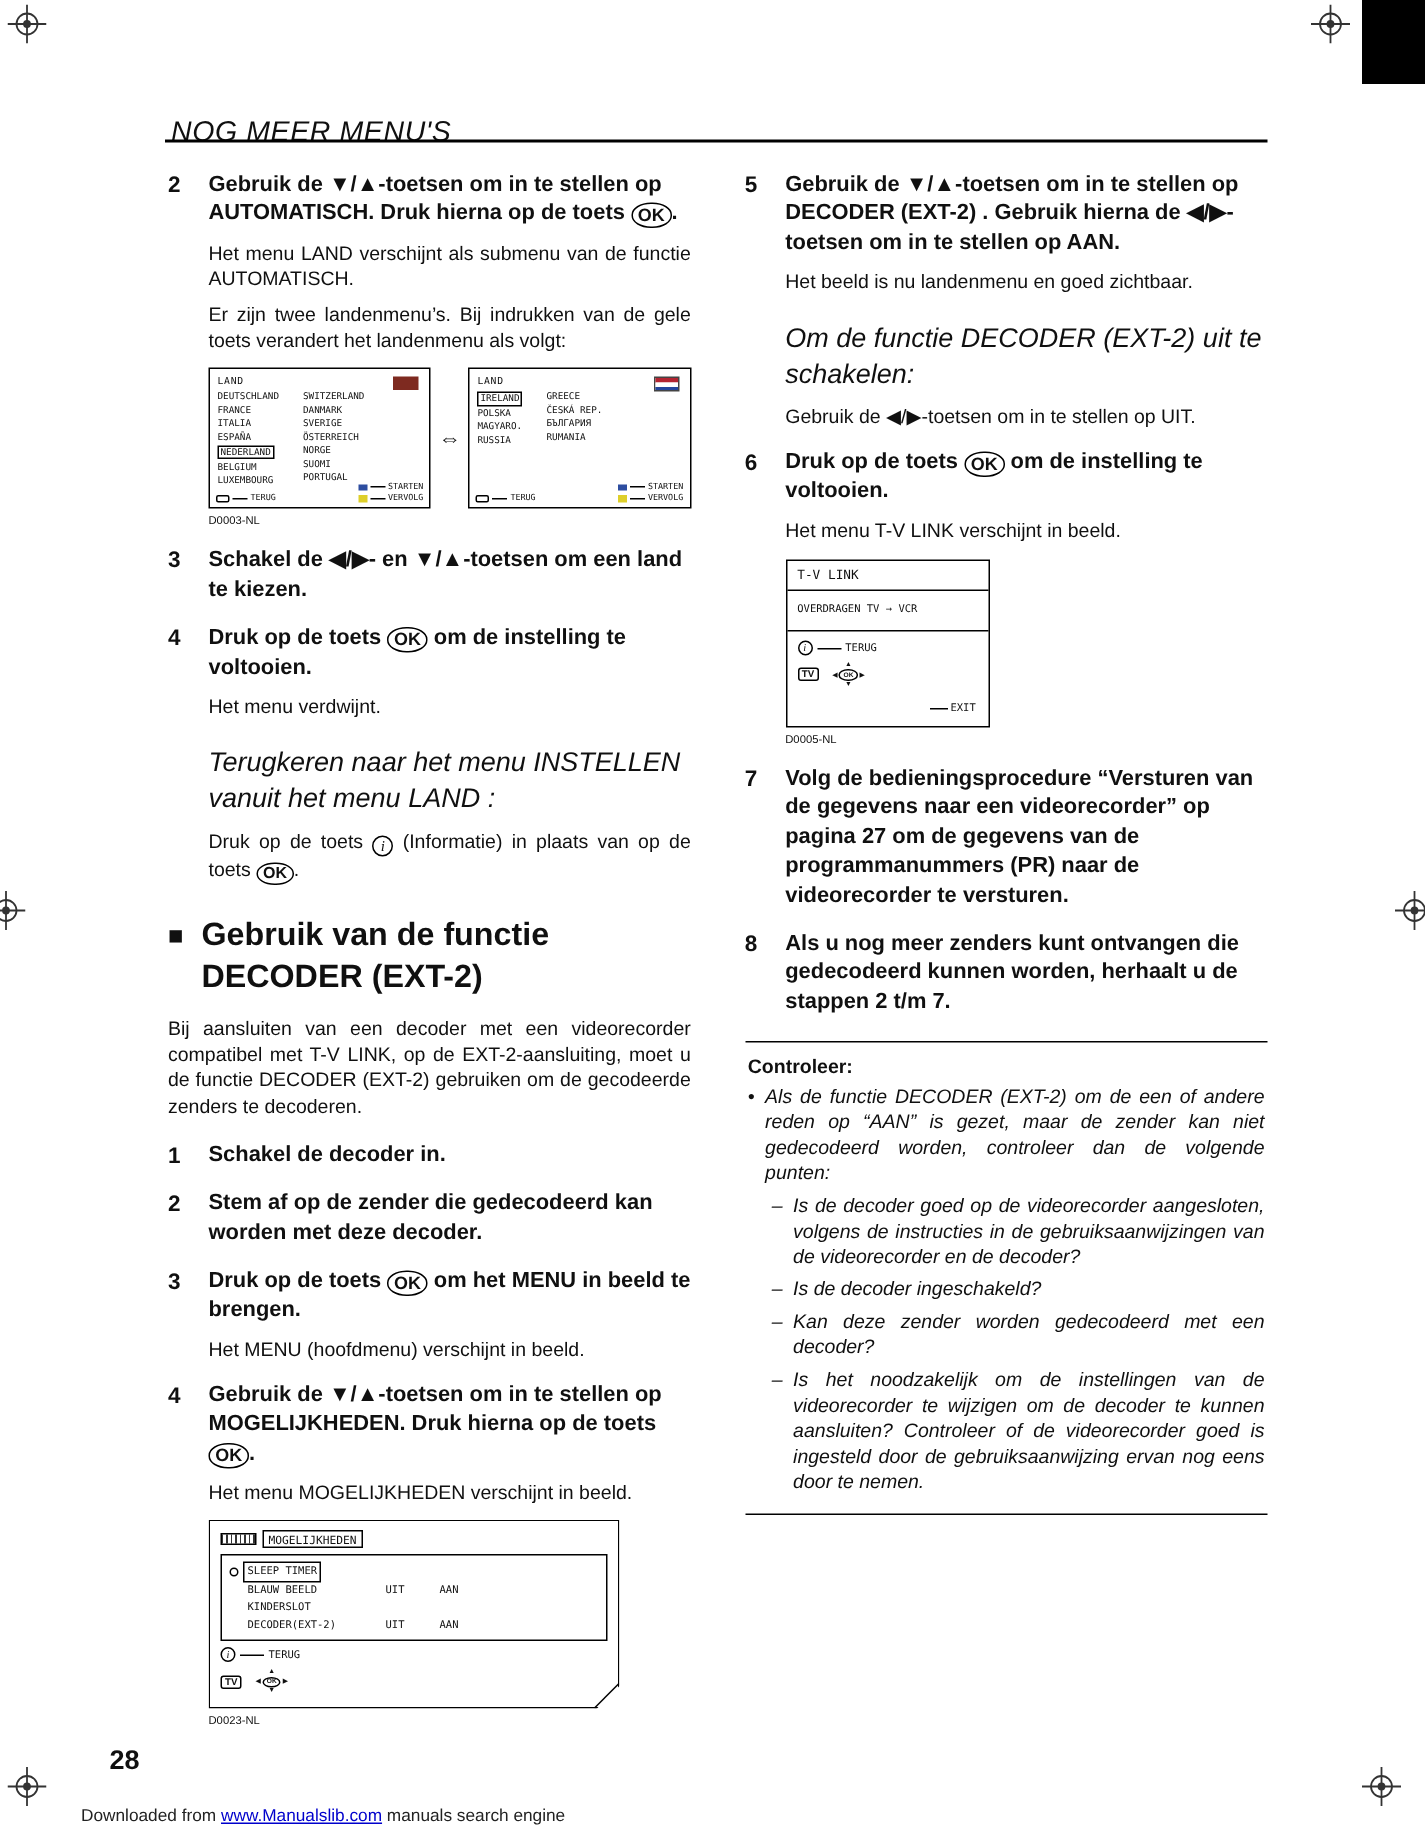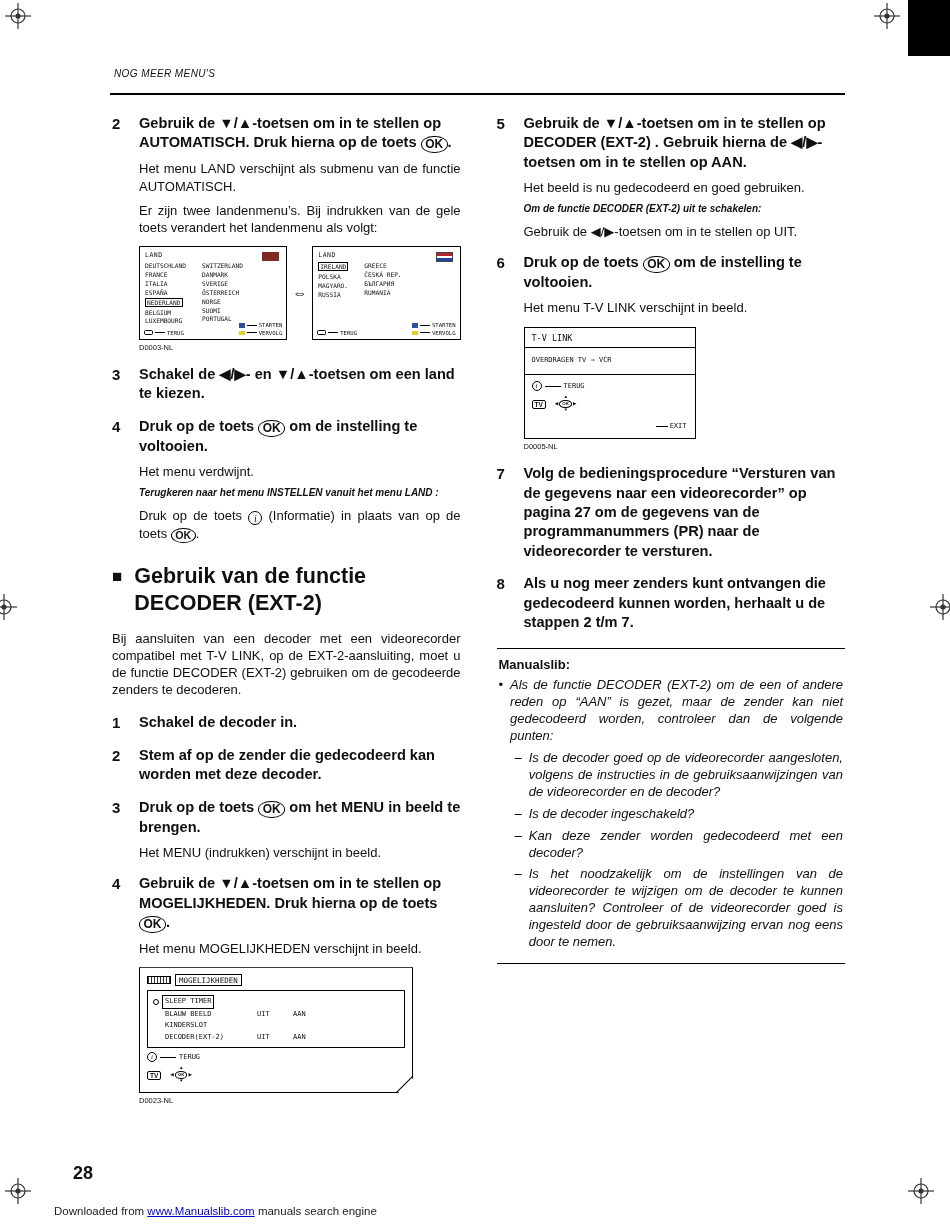--- a/index.html
+++ b/index.html
@@ -9,32 +9,32 @@
   
   .mark{position:absolute;width:26px;height:26px;}
   .m-tl{top:3px;left:5px;}
   .m-tr{top:3px;right:50px;}
   .m-ml{top:594px;left:-9px;}
   .m-mr{top:594px;right:-6px;}
   .m-bl{top:1178px;left:5px;}
   .m-br{top:1178px;right:16px;}
   .blackbar{position:absolute;top:0;right:0;width:42px;height:56px;background:#000;}
 
-  .header{position:absolute;top:68px;left:114px;font-style:italic;font-size:10px;letter-spacing:.4px;}
+  .header{position:absolute;top:78px;left:114px;font-style:italic;font-size:19px;letter-spacing:.4px;}
   .header-rule{position:absolute;top:93px;left:110px;width:735px;border-top:2.2px solid #000;}
 
   .content{position:absolute;top:114px;left:112px;width:733px;display:flex;gap:36px;}
   .col{flex:1;min-width:0;}
 
   .step{display:flex;margin-bottom:13px;}
   .step-num{flex:none;width:27px;font-weight:bold;font-size:15px;padding-top:1px;}
   .step-body{flex:1;min-width:0;}
   .step-title{font-weight:bold;font-size:14.6px;line-height:1.33;}
   .para{font-size:13px;line-height:1.32;margin-top:7px;text-align:justify;}
-  .subhead{font-weight:bold;font-style:italic;font-size:10px;line-height:1.32;margin-top:6px;}
+  .subhead{font-weight:normal;font-style:italic;font-size:18px;line-height:1.32;margin-top:18px;}
 
   .ok{display:inline-block;border:1.7px solid #000;border-radius:48%;padding:0 3.5px;font-weight:bold;font-size:.82em;line-height:1.25;vertical-align:-1px;}
   .info{display:inline-block;border:1.2px solid #000;border-radius:50%;width:14px;height:14px;text-align:center;font-size:10px;line-height:13px;font-style:italic;font-family:"Liberation Serif",serif;vertical-align:-2px;}
   .info.sm{width:10px;height:10px;font-size:7px;line-height:8px;vertical-align:0;}
 
   .section-head{display:flex;gap:12px;margin:20px 0 12px;}
   .section-marker{font-size:17px;padding-top:4px;}
   .section-lines{font-weight:bold;font-size:21.5px;line-height:1.28;}
   .intro{font-size:13px;line-height:1.32;text-align:justify;margin-bottom:15px;}
 
@@ -79,21 +79,21 @@
   .mog-clock{width:6px;height:6px;border:.9px solid #000;border-radius:50%;flex:none;}
   .mog-v{width:36px;}
   .ctrl-row{display:flex;align-items:center;gap:3px;margin-top:4px;font-size:7px;}
   .ctrl-label{font-family:"DejaVu Sans Mono",monospace;}
   .tvbadge{border:.9px solid #000;border-radius:2px;font-size:6.5px;padding:0 2px;font-weight:bold;}
   .dpad{display:inline-flex;flex-direction:column;align-items:center;line-height:1;font-size:4.6px;gap:.5px;margin-left:6px;}
   .dp-mid{display:flex;align-items:center;gap:1px;}
   .dp-ok{border:.9px solid #000;border-radius:50%;font-size:4.4px;font-weight:bold;padding:.5px 2px;}
 
   .tvl-fig{margin-top:11px;}
-  .tvl-box{width:172px;height:112px;border:1.1px solid #000;padding:6px 7px;position:relative;}
+  .tvl-box{width:136px;height:112px;border:1.1px solid #000;padding:6px 7px;position:relative;}
   .tvl-title{font-size:8.5px;font-family:"DejaVu Sans Mono",monospace;margin:-6px -7px 0;padding:5px 7px 4px;border-bottom:1px solid #000;}
   .tvl-band{font-size:7px;font-family:"DejaVu Sans Mono",monospace;margin:0 -7px;padding:8px 7px 10px;border-bottom:1px solid #000;}
   .tvl-ctrls{margin-top:6px;}
   .tvl-exit{position:absolute;right:8px;bottom:8px;display:flex;align-items:center;gap:2px;font-size:7px;font-family:"DejaVu Sans Mono",monospace;justify-content:flex-end;}
 
   .note{border-top:1.6px solid #000;border-bottom:1.6px solid #000;margin-top:16px;padding:8px 2px 12px;}
   .note-title{font-weight:bold;font-size:13px;}
   .note-item{display:flex;gap:7px;margin-top:5px;font-style:italic;font-size:13px;line-height:1.3;text-align:justify;}
   .note-item .mk{flex:none;}
   .note-sub{padding-left:16px;}
@@ -303,21 +303,21 @@
     </div>
 
     <div class="step">
       <div class="step-num">3</div>
       <div class="step-body">
         <div class="step-title">
           <span>Druk op de toets</span>
           <span class="ok">OK</span>
           <span>om het MENU in beeld te brengen.</span>
         </div>
-        <p class="para">Het MENU (indrukken) verschijnt in beeld.</p>
+        <p class="para">Het MENU (hoofdmenu) verschijnt in beeld.</p>
       </div>
     </div>
 
     <div class="step">
       <div class="step-num">4</div>
       <div class="step-body">
         <div class="step-title">
           <span>Gebruik de ▼/▲-toetsen om in te stellen op MOGELIJKHEDEN.  Druk hierna op de toets</span>
           <span class="ok">OK</span><span>.</span>
         </div>
@@ -378,21 +378,21 @@
     </div>
 
   </div>
 
   <div class="col">
 
     <div class="step">
       <div class="step-num">5</div>
       <div class="step-body">
         <div class="step-title">Gebruik de ▼/▲-toetsen om in te stellen op DECODER (EXT-2) . Gebruik hierna de ◀/▶-toetsen om in te stellen op AAN.</div>
-        <p class="para">Het beeld is nu gedecodeerd en goed gebruiken.</p>
+        <p class="para">Het beeld is nu landenmenu en goed zichtbaar.</p>
         <div class="subhead">Om de functie DECODER (EXT-2)  uit te schakelen:</div>
         <p class="para">Gebruik de ◀/▶-toetsen om in te stellen op UIT.</p>
       </div>
     </div>
 
     <div class="step">
       <div class="step-num">6</div>
       <div class="step-body">
         <div class="step-title">
           <span>Druk op de toets</span>
@@ -442,21 +442,21 @@
     </div>
 
     <div class="step">
       <div class="step-num">8</div>
       <div class="step-body">
           <div class="step-title">Als u nog meer zenders kunt ontvangen die gedecodeerd kunnen worden, herhaalt u de stappen 2 t/m 7.</div>
         </div>
     </div>
 
     <div class="note">
-      <div class="note-title">Manualslib:</div>
+      <div class="note-title">Controleer:</div>
       <div class="note-item">
         <span class="mk">•</span>
         <span>Als de functie DECODER (EXT-2)  om de een of andere reden op “AAN” is gezet, maar de zender kan niet gedecodeerd worden, controleer dan de volgende punten:</span>
       </div>
       <div class="note-item note-sub">
         <span class="mk">–</span>
         <span>Is de decoder goed op de videorecorder aangesloten, volgens de instructies in de gebruiksaanwijzingen van de videorecorder en de decoder?</span>
       </div>
       <div class="note-item note-sub">
         <span class="mk">–</span>

